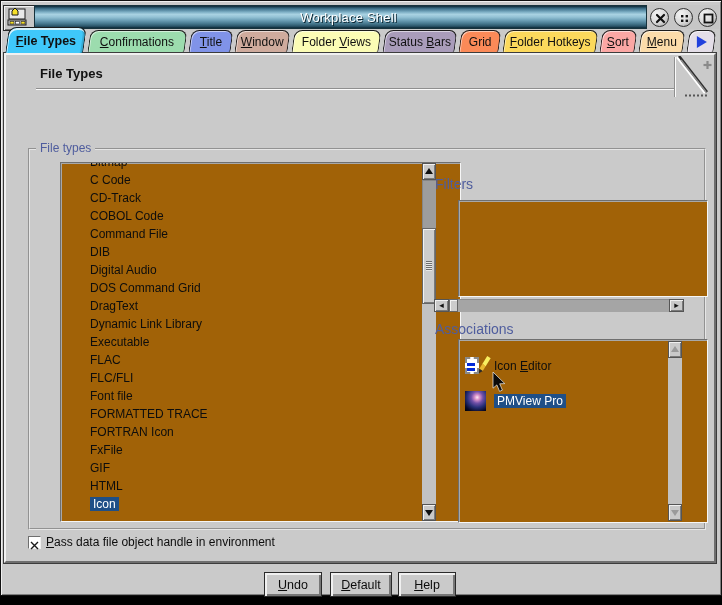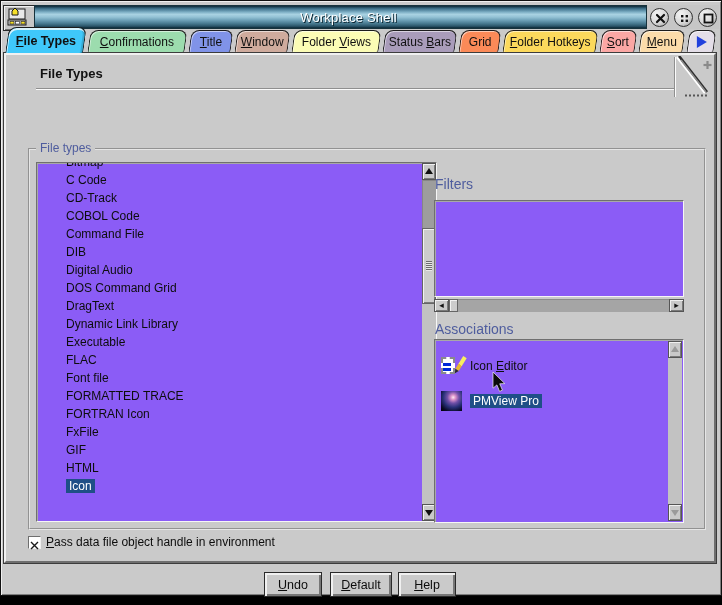--- a/index.html
+++ b/index.html
@@ -38,22 +38,22 @@
          box-shadow:0 0 0 1px #3c3c3c;}
   .pgheading{position:absolute;left:40px;top:66px;font-size:13px;font-weight:bold;color:#111;}
   .etch{background:#8f8f8f;border-bottom:1px solid #fbfbfb;}
   .hline{position:absolute;left:36px;top:88px;width:638px;height:1px;}
   .pageedge{position:absolute;left:674px;top:57px;width:1px;height:40px;background:#8f8f8f;border-right:1px solid #fbfbfb;}
   
   .groupbox{position:absolute;left:28px;top:148px;width:678px;height:382px;border:2px groove #e6e6e6;box-sizing:border-box;}
   .grouplabel{position:absolute;left:36px;top:141px;background:#cacaca;padding:0 4px;font-size:12px;}
   .bluelabel{color:#4f5d9e;}
   
-  .sunkenbox{background:#8b5cf6;border:1px solid;border-color:#6f6f6f #f6f6f6 #f6f6f6 #6f6f6f;
-             box-shadow:inset 1px 1px 0 #a8a8a8;box-sizing:border-box;position:absolute;overflow:hidden;}
+  .sunkenbox{background:#a16207;border:1px solid;border-color:#6f6f6f #f6f6f6 #f6f6f6 #6f6f6f;
+             box-shadow:inset 1px 1px 0 #a8a8a8;box-sizing:border-box;position:absolute;overflow:hidden;margin-left:24px;}
   #file-list-box{left:36px;top:162px;width:401px;height:360px;}
   #file-list{margin-top:-10px;}
   .frow{height:18px;line-height:18px;padding-left:29px;font-size:12px;color:#0d0d0d;white-space:nowrap;}
   .selspan{background:#1f4f87;color:#fff;padding:0 3px;}
   
   .sb-v{position:absolute;width:14px;}
   .sb-btn{position:absolute;left:0;width:14px;height:17px;background:#c9c9c9;border:1px solid #555;
           box-shadow:inset 1px 1px 0 #f0f0f0, inset -1px -1px 0 #7a7a7a;box-sizing:border-box;}
   .tri-up{width:0;height:0;border-left:4px solid transparent;border-right:4px solid transparent;border-bottom:6px solid #111;margin:4px auto 0;}
   .tri-down{width:0;height:0;border-left:4px solid transparent;border-right:4px solid transparent;border-top:6px solid #111;margin:5px auto 0;}
@@ -213,20 +213,21 @@
         <div class="frow"><span>CD-Track</span></div>
         <div class="frow"><span>COBOL Code</span></div>
         <div class="frow"><span>Command File</span></div>
         <div class="frow"><span>DIB</span></div>
         <div class="frow"><span>Digital Audio</span></div>
         <div class="frow"><span>DOS Command Grid</span></div>
         <div class="frow"><span>DragText</span></div>
         <div class="frow"><span>Dynamic Link Library</span></div>
         <div class="frow"><span>Executable</span></div>
         <div class="frow"><span>FLAC</span></div>
+        <div class="frow"><span>FLC/FLI</span></div>
         <div class="frow"><span>Font file</span></div>
         <div class="frow"><span>FORMATTED TRACE</span></div>
         <div class="frow"><span>FORTRAN Icon</span></div>
         <div class="frow"><span>FxFile</span></div>
         <div class="frow"><span>GIF</span></div>
         <div class="frow"><span>HTML</span></div>
         <div class="frow"><span class="selspan" style="background: rgb(31, 79, 135); color: rgb(255, 255, 255);">Icon</span></div>
       </div>
   </div>
 

